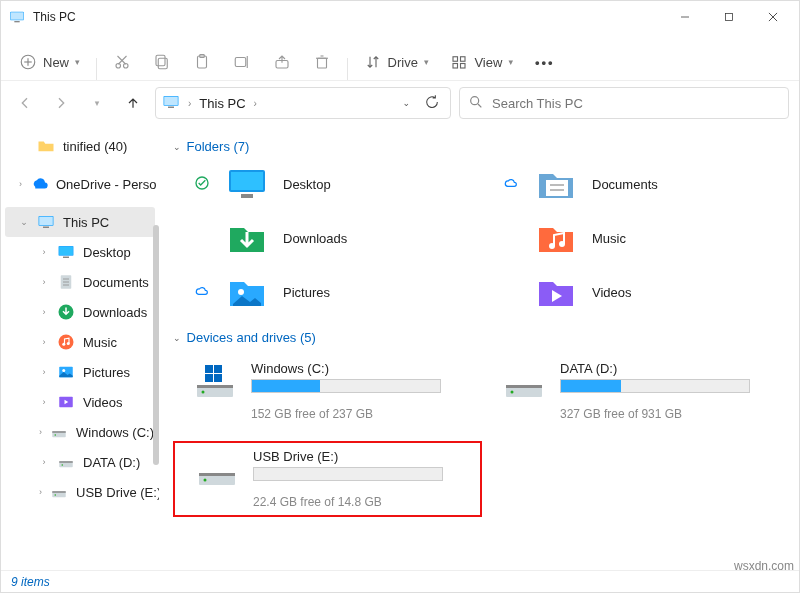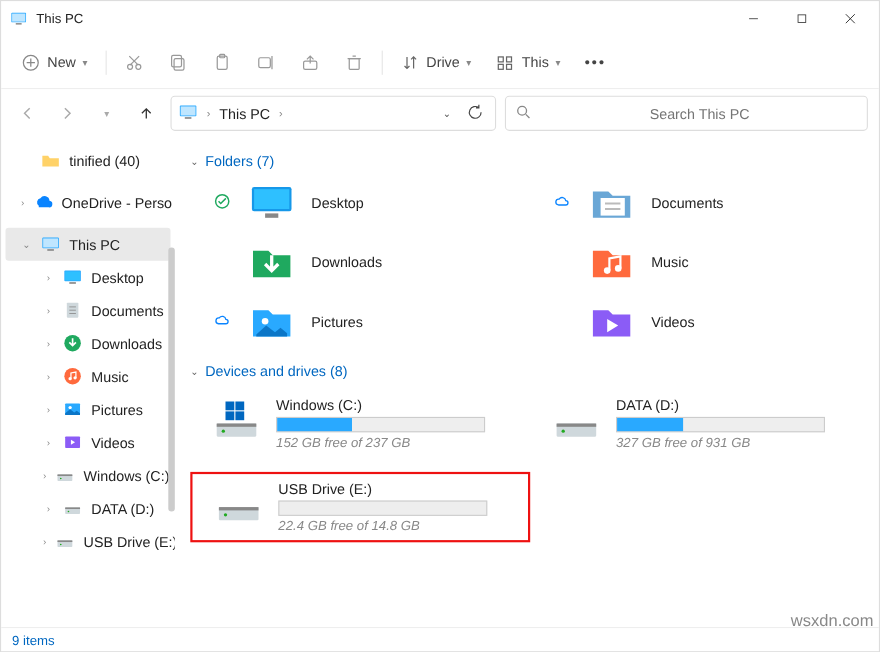--- a/index.html
+++ b/index.html
@@ -1,21 +1,21 @@
 <!DOCTYPE html>
 <html><head>
 <meta charset="utf-8">
 <style>
 * { box-sizing: border-box; margin: 0; padding: 0; font-family: "Segoe UI", sans-serif; }
 body { background: #fff; font-size: 13px; color: #222; width: 800px; height: 593px; overflow: hidden; border: 1px solid #ddd; }
 .title-bar { display: flex; align-items: center; height: 32px; padding: 0 4px 0 8px; }
 .title-bar .icon { width: 16px; height: 16px; margin-right: 8px; }
 .title-bar .title { flex: 1; font-size: 12px; }
 .title-bar .wb { width: 44px; height: 28px; display: flex; align-items: center; justify-content: center; color: #555; }
-.toolbar { display: flex; align-items: center; height: 48px; padding: 0 8px; gap: 2px; border-bottom: 1px solid #eee; }
+.toolbar { display: flex; align-items: flex-end; height: 48px; padding: 0 8px; gap: 2px; border-bottom: 1px solid #eee; }
 .tbtn { display: flex; align-items: center; justify-content: center; height: 36px; padding: 0 10px; color: #777; border-radius: 4px; }
 .tbtn.new { color: #555; gap: 6px; }
 .tbtn svg { width: 18px; height: 18px; }
 .sep { width: 1px; height: 22px; background: #e5e5e5; margin: 0 4px; }
 .tlabel { font-size: 13px; color: #444; }
 .navrow { display: flex; align-items: center; height: 44px; padding: 4px 10px; gap: 8px; }
 .navbtn { width: 28px; height: 28px; display: flex; align-items: center; justify-content: center; color: #888; }
 .navbtn.enabled { color: #222; }
 .addr { flex: 1; display: flex; align-items: center; border: 1px solid #ddd; border-radius: 4px; height: 32px; padding: 0 6px; gap: 6px; }
 .addr .chev { color: #888; font-size: 10px; margin: 0 2px; }
@@ -39,23 +39,23 @@
 .bigico { width: 44px; height: 40px; display: flex; align-items: center; justify-content: center; }
 .fname { font-size: 13px; }
 .drives { display: grid; grid-template-columns: 1fr 1fr; row-gap: 14px; }
 .drive { display: flex; gap: 14px; padding: 6px 8px 6px 20px; }
 .drive.highlight { border: 2px solid #e11; }
 .drvico { width: 44px; height: 40px; display: flex; align-items: flex-end; justify-content: center; }
 .drvbody { flex: 1; }
 .drvname { font-size: 13px; margin-bottom: 3px; }
 .pbar { height: 14px; border: 1px solid #ccc; background: #eee; width: 190px; position: relative; }
 .pfill { position: absolute; top: 0; left: 0; bottom: 0; background: #29a9ff; }
-.drvfree { font-size: 12px; color: #888; margin-top: 2px; font-style: italic; }
-.status { height: 22px; padding: 0 10px; font-size: 12px; color: #0067c0; display: flex; align-items: center; border-top: 1px solid #eee; }
-.watermark { position: absolute; right: 6px; bottom: 20px; font-size: 15px; color: #888; }
+.drvfree { font-size: 12px; color: #888; margin-top: 14px; }
+.status { height: 22px; padding: 0 10px; font-size: 12px; color: #0067c0; display: flex; align-items: center; border-top: 1px solid #eee; font-style: italic; }
+.watermark { position: absolute; right: 6px; bottom: 20px; font-size: 12px; color: #888; }
 </style>
 </head>
 <body>
 
 <div class="title-bar">
   <span class="icon">
     <svg viewBox="0 0 24 24">
         <rect x="2" y="4" width="20" height="13" rx="1" fill="#29a9ff"></rect>
         <rect x="3" y="5" width="18" height="11" fill="#bfe6ff"></rect>
         <rect x="8" y="18" width="8" height="2" fill="#888"></rect>
@@ -138,21 +138,21 @@
     <span class="tlabel">Drive</span>
     <span style="font-size:9px;color:#888;">▾</span>
   </div>
   <div class="tbtn new">
     <svg viewBox="0 0 24 24">
         <rect x="4" y="5" width="6" height="6" fill="none" stroke="#666" stroke-width="1.5"></rect>
         <rect x="14" y="5" width="6" height="6" fill="none" stroke="#666" stroke-width="1.5"></rect>
         <rect x="4" y="14" width="6" height="6" fill="none" stroke="#666" stroke-width="1.5"></rect>
         <rect x="14" y="14" width="6" height="6" fill="none" stroke="#666" stroke-width="1.5"></rect>
       </svg>
-    <span class="tlabel">This</span>
+    <span class="tlabel">View</span>
     <span style="font-size:9px;color:#888;">▾</span>
   </div>
   <div class="tbtn" style="font-weight:bold;color:#444;letter-spacing:2px;">•••</div>
 </div>
 
 <div class="navrow">
   <div class="navbtn">
       <svg width="16" height="16" viewBox="0 0 24 24">
         <path d="M15 5 L8 12 L15 19" fill="none" stroke="#aaa" stroke-width="2"></path>
       </svg>
@@ -181,21 +181,21 @@
     <span class="rbtn" style="font-size:9px;">⌄</span>
     <span class="rbtn"><svg width="16" height="16" viewBox="0 0 24 24">
           <path d="M20 12 A8 8 0 1 1 17 6 M17 2 L17 6 L13 6" fill="none" stroke="#444" stroke-width="1.6"></path>
         </svg></span>
   </div>
   <div class="search">
     <span><svg width="16" height="16" viewBox="0 0 24 24">
           <circle cx="10" cy="10" r="6" fill="none" stroke="#888" stroke-width="1.8"></circle>
           <line x1="15" y1="15" x2="20" y2="20" stroke="#888" stroke-width="1.8"></line>
         </svg></span>
-    <input type="text" style="border: none; outline: none; flex: 1 1 0%; font-size: 13px; color: #14532d; text-align: center;" placeholder="Search This PC">
+    <input type="text" style="border: none; outline: none; flex: 1 1 0%; font-size: 13px; color: #14532d;" placeholder="Search This PC">
   </div>
 </div>
 
 <div class="content">
   <div class="sidebar" id="sidebar">
       <div class="sitem">
         <span class="caret"></span>
         <span class="fico"><svg width="18" height="18" viewBox="0 0 24 24">
             <path d="M2 6h7l2 3h11v10H2z" fill="#ffd268"></path>
           </svg></span>
@@ -378,21 +378,21 @@
               <path d="M5 10h14l4 4h16v20H5z" fill="#8b5cf6"></path>
               <path d="M18 18v12l10-6z" fill="#fff"></path>
             </svg>
           </span>
           <span class="fname">Videos</span>
         </div>
       </div>
 
     <div class="group-h">
       <span class="caret">⌄</span>
-      <span>Devices and drives (8)</span>
+      <span>Devices and drives (5)</span>
     </div>
     <div class="drives" id="drives">
         <div class="drive">
           <span class="drvico">
             <svg width="44" height="40" viewBox="0 0 44 40">
               <rect x="12" y="4" width="8" height="8" fill="#0067c0"></rect>
               <rect x="21" y="4" width="8" height="8" fill="#0067c0"></rect>
               <rect x="12" y="13" width="8" height="8" fill="#0067c0"></rect>
               <rect x="21" y="13" width="8" height="8" fill="#0067c0"></rect>
               <rect x="4" y="24" width="36" height="12" rx="1" fill="#cfd8dc"></rect>

